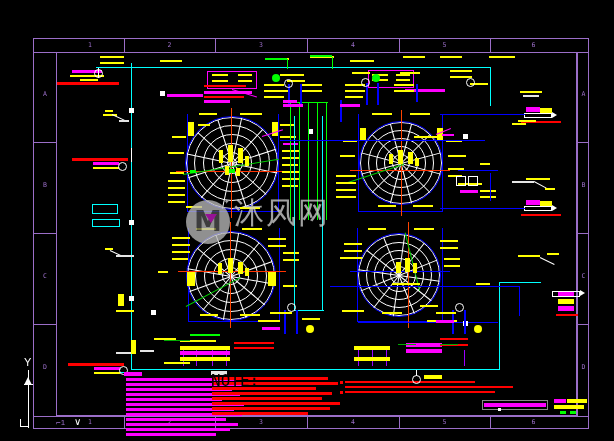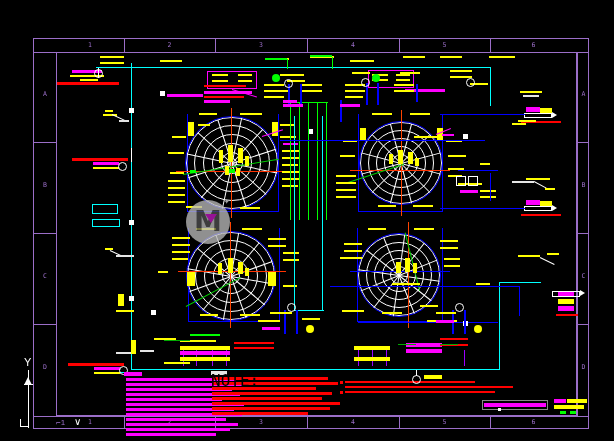--- a/index.html
+++ b/index.html
@@ -578,20 +578,21 @@
   <div class="gtxt" style="left:560px;top:411px;width:6px;height:3px;"></div>
   <div class="gtxt" style="left:570px;top:411px;width:6px;height:3px;"></div>
   <div class="ln" style="left:498px;top:408px;width:3px;height:3px;background:#ffffff;"></div>
 
   <div id="wm">
     <div id="wmlogo">
       <div class="mm">M</div>
       <div class="tri"></div>
     </div>
     <div class="spk" style="position:absolute;left:48px;top:0px;color:#d0d0d0;font-size:9px;">✦</div>
+    <div id="wmcn">沐风网</div>
   </div>
 
   <div id="ucs">
     <div style="position:absolute;left:4px;top:0px;color:#ffffff;font-size:11px;font-family:'Liberation Sans',sans-serif;">Y</div>
     <div class="ucsl" style="left:8px;top:14px;width:1px;height:58px;"></div>
     <div class="ucsl" style="left:4px;top:28px;width:9px;height:1px;"></div>
     <div style="position:absolute;left:4px;top:21px;width:0;height:0;border-left:4px solid transparent;border-right:4px solid transparent;border-bottom:8px solid #ffffff;"></div>
     <div class="ucsl" style="left:0px;top:70px;width:9px;height:1px;"></div>
     <div class="ucsl" style="left:0px;top:63px;width:1px;height:8px;"></div>
   </div>

